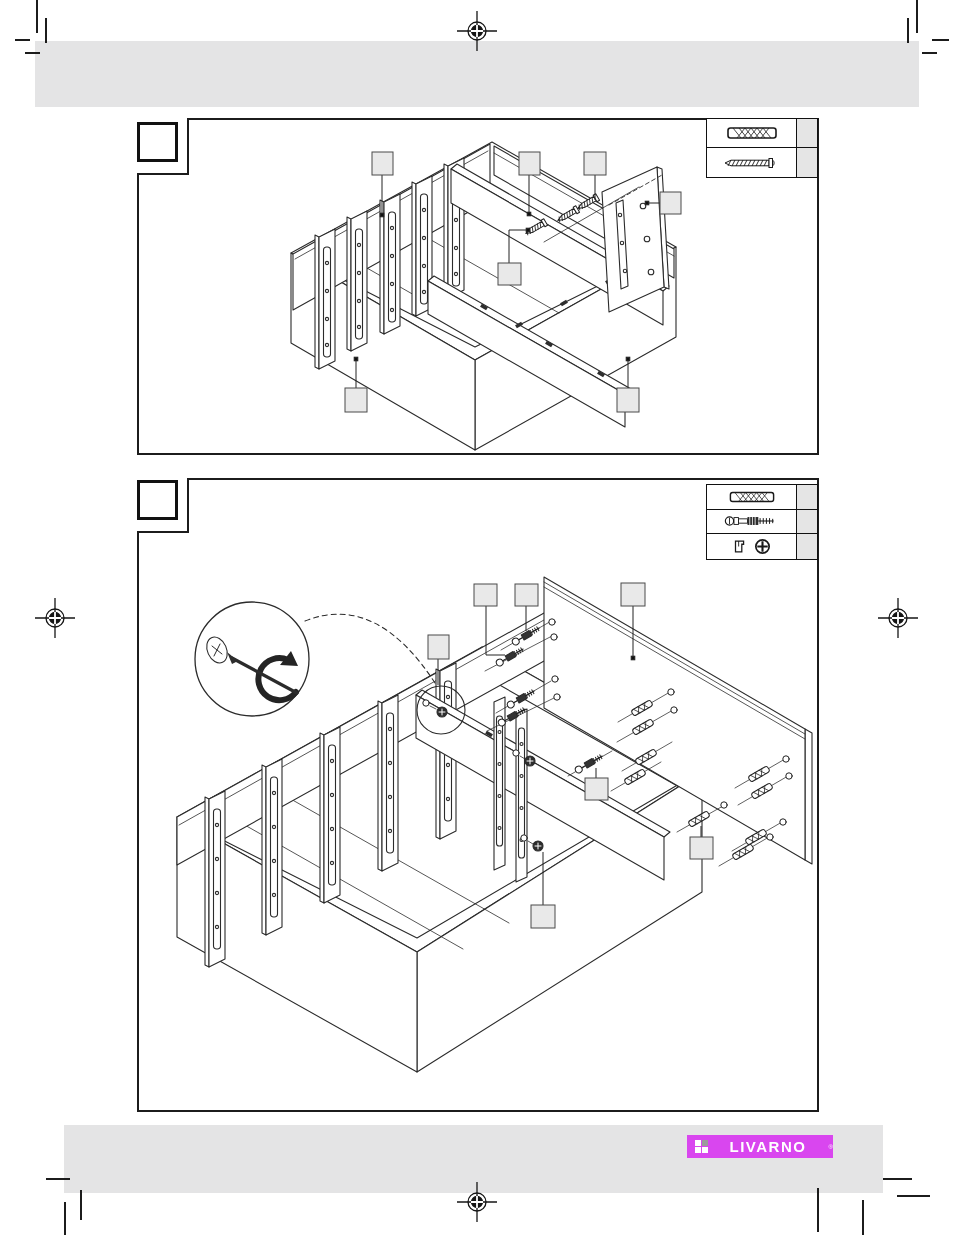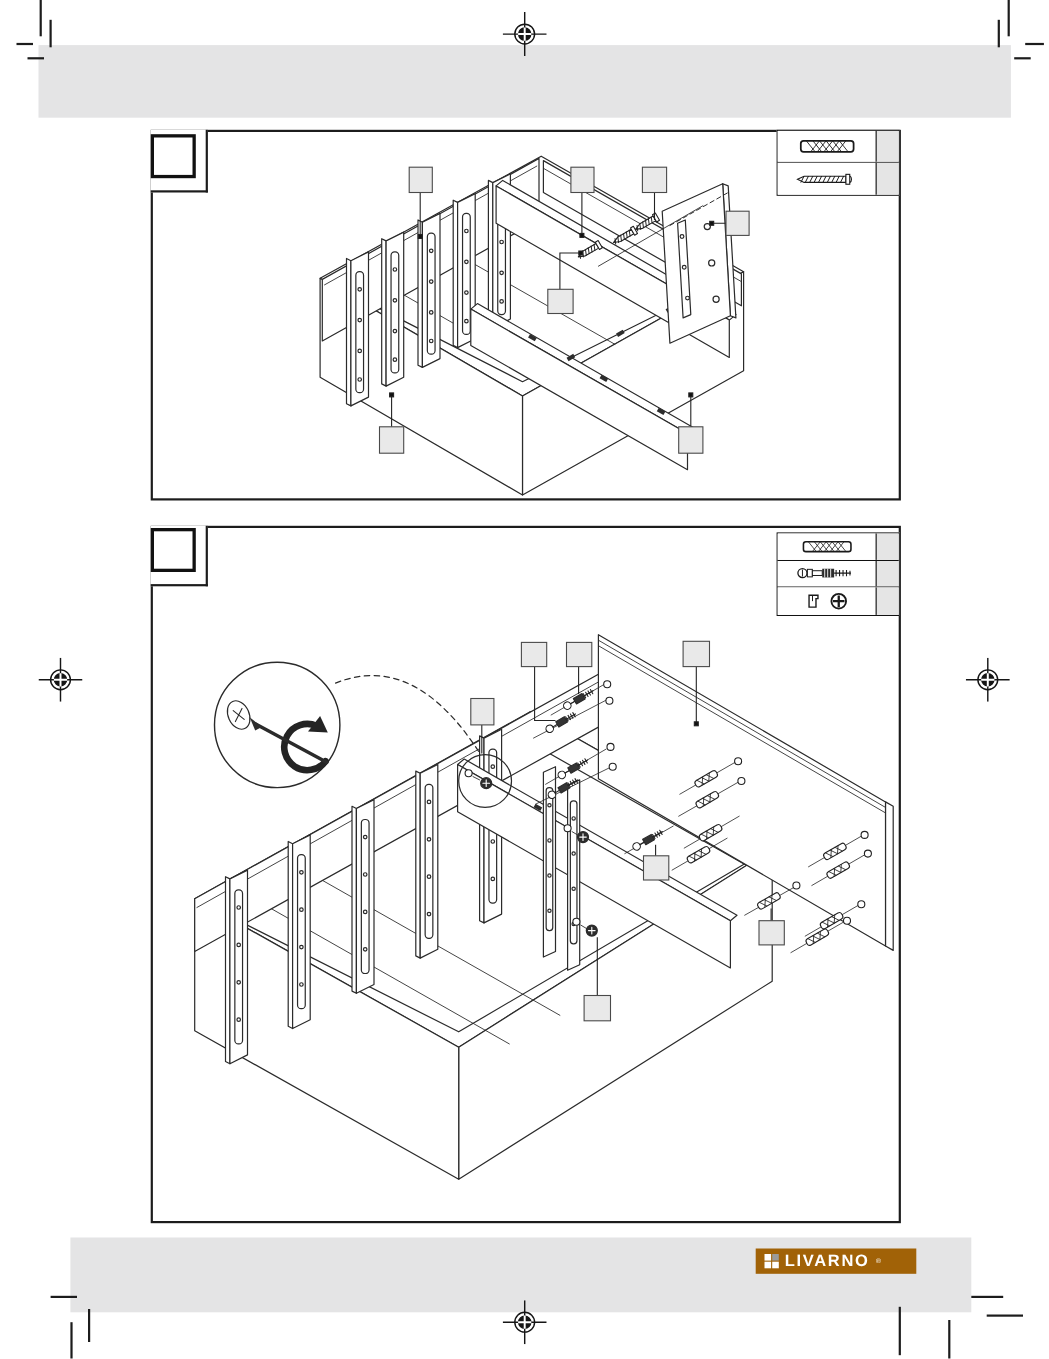--- a/index.html
+++ b/index.html
@@ -10,21 +10,21 @@
   .cropline{background:#1c1c1c;}
   .panel{box-sizing:border-box;border:2px solid #1c1c1c;background:#fff;}
   .notch{background:#fff;border-right:2px solid #1c1c1c;border-bottom:2px solid #1c1c1c;}
   .stepbox{box-sizing:border-box;border:3.5px solid #111;background:#fff;
            font-size:20px;font-weight:bold;color:#111;text-align:center;line-height:34px;}
   .legend{box-sizing:border-box;border:1.7px solid #111;background:#fff;display:grid;}
   .legrow{display:grid;grid-template-columns:1fr 21px;border-bottom:1.4px solid #111;}
   .legrow:last-child{border-bottom:none;}
   .legicons{display:flex;align-items:center;justify-content:center;gap:4px;background:#fff;}
   .qty{background:#e5e5e5;border-left:1.4px solid #111;font-size:11px;text-align:center;color:#111;}
-  .logo{background:#a16207;display:flex;align-items:center;padding:0 8px;gap:6px;text-align:right;}
+  .logo{background:#d946ef;display:flex;align-items:center;padding:0 8px;gap:22px;text-align:right;}
   .logotext{color:#fff;font-weight:bold;font-size:15px;letter-spacing:1.5px;line-height:23px;}
   .tm{color:#fff;font-size:6px;vertical-align:top;line-height:8px;}
   .mark2x2{display:grid;grid-template-columns:5.5px 5.5px;grid-template-rows:5.5px 5.5px;gap:1.5px;}
   .mark2x2 span{display:block;width:5.5px;height:5.5px;}
   svg{display:block;}
 </style>
 </head>
 <body>
 
 <div class="abs band" style="left:35px;top:41px;width:884px;height:66px;"></div>

